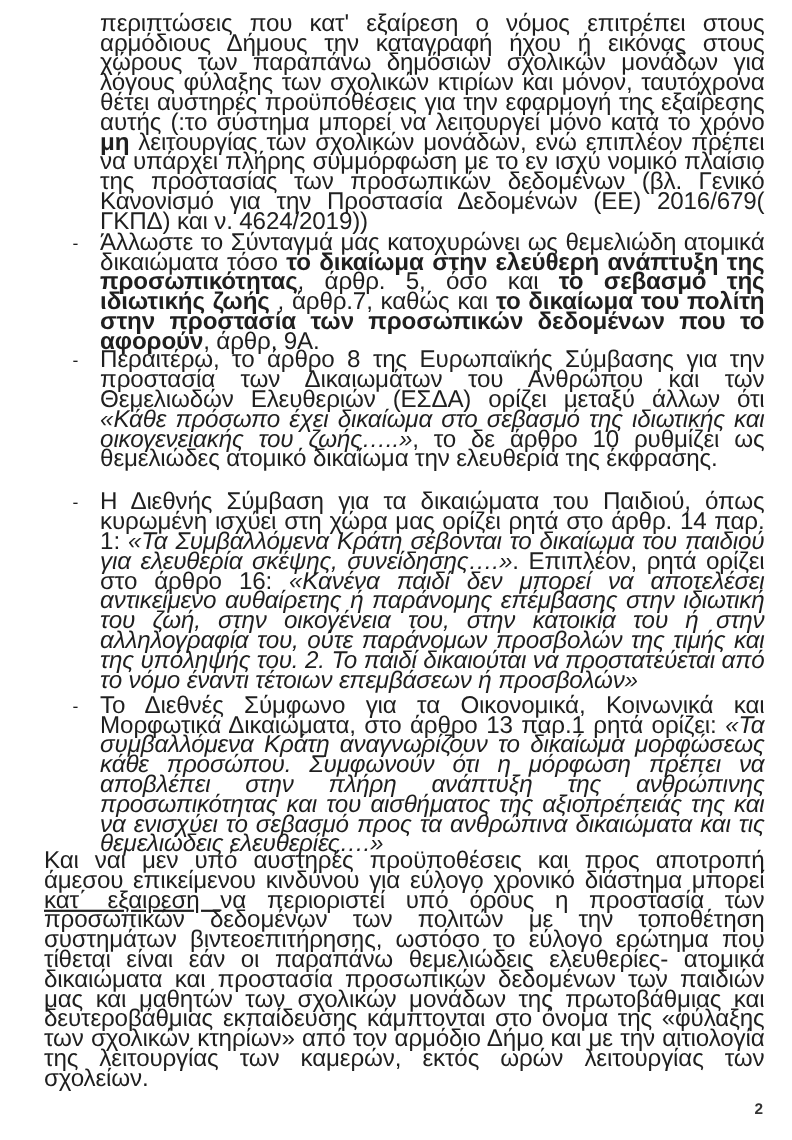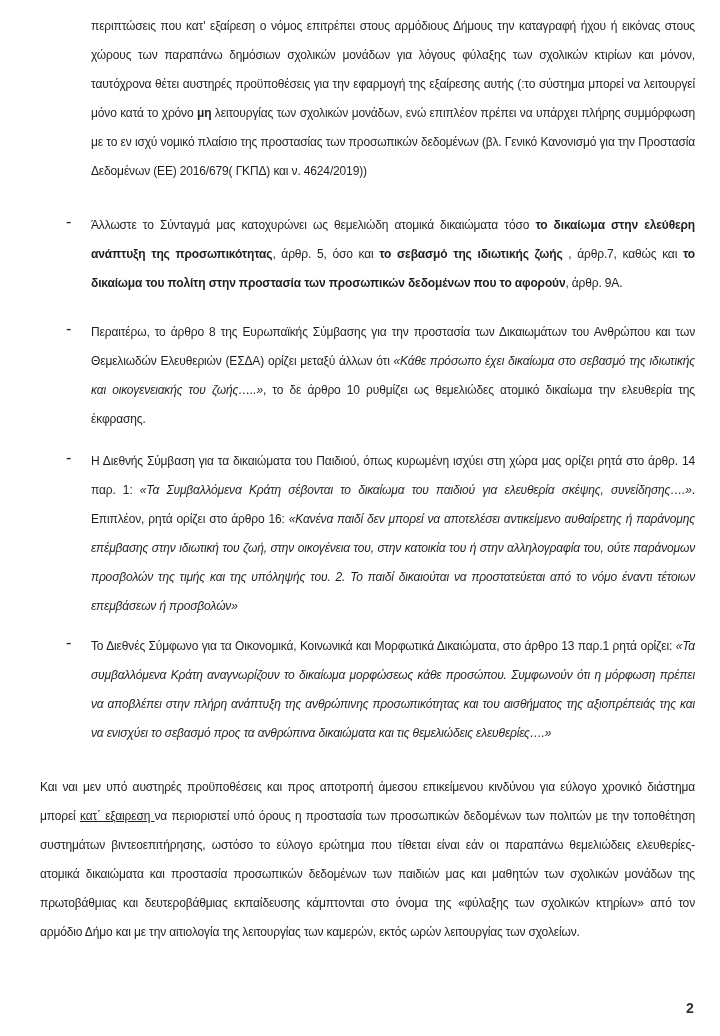--- a/index.html
+++ b/index.html
@@ -4,22 +4,22 @@
 <style>
   html, body { margin: 0; padding: 0; background: #ffffff; }
   body {
     width: 720px; height: 1036px; position: relative; overflow: hidden;
     font-family: "Liberation Sans", "DejaVu Sans", sans-serif;
     color: #1f1f1f;
   }
   .page { position: absolute; left: 0; top: 0; width: 720px; height: 1036px; }
   .block {
     position: absolute;
-    font-size: 12px;
-    line-height: 29px;
+    font-size: 22px;
+    line-height: 18px;
     text-align: justify;
     letter-spacing: -0.15px;
   }
   .indent { left: 91px; width: 604px; }
   .full { left: 40px; width: 655px; }
   .dash {
     position: absolute; left: 66px; font-size: 16px; line-height: 21.6px;
   }
   b { font-weight: bold; }
   i { }

